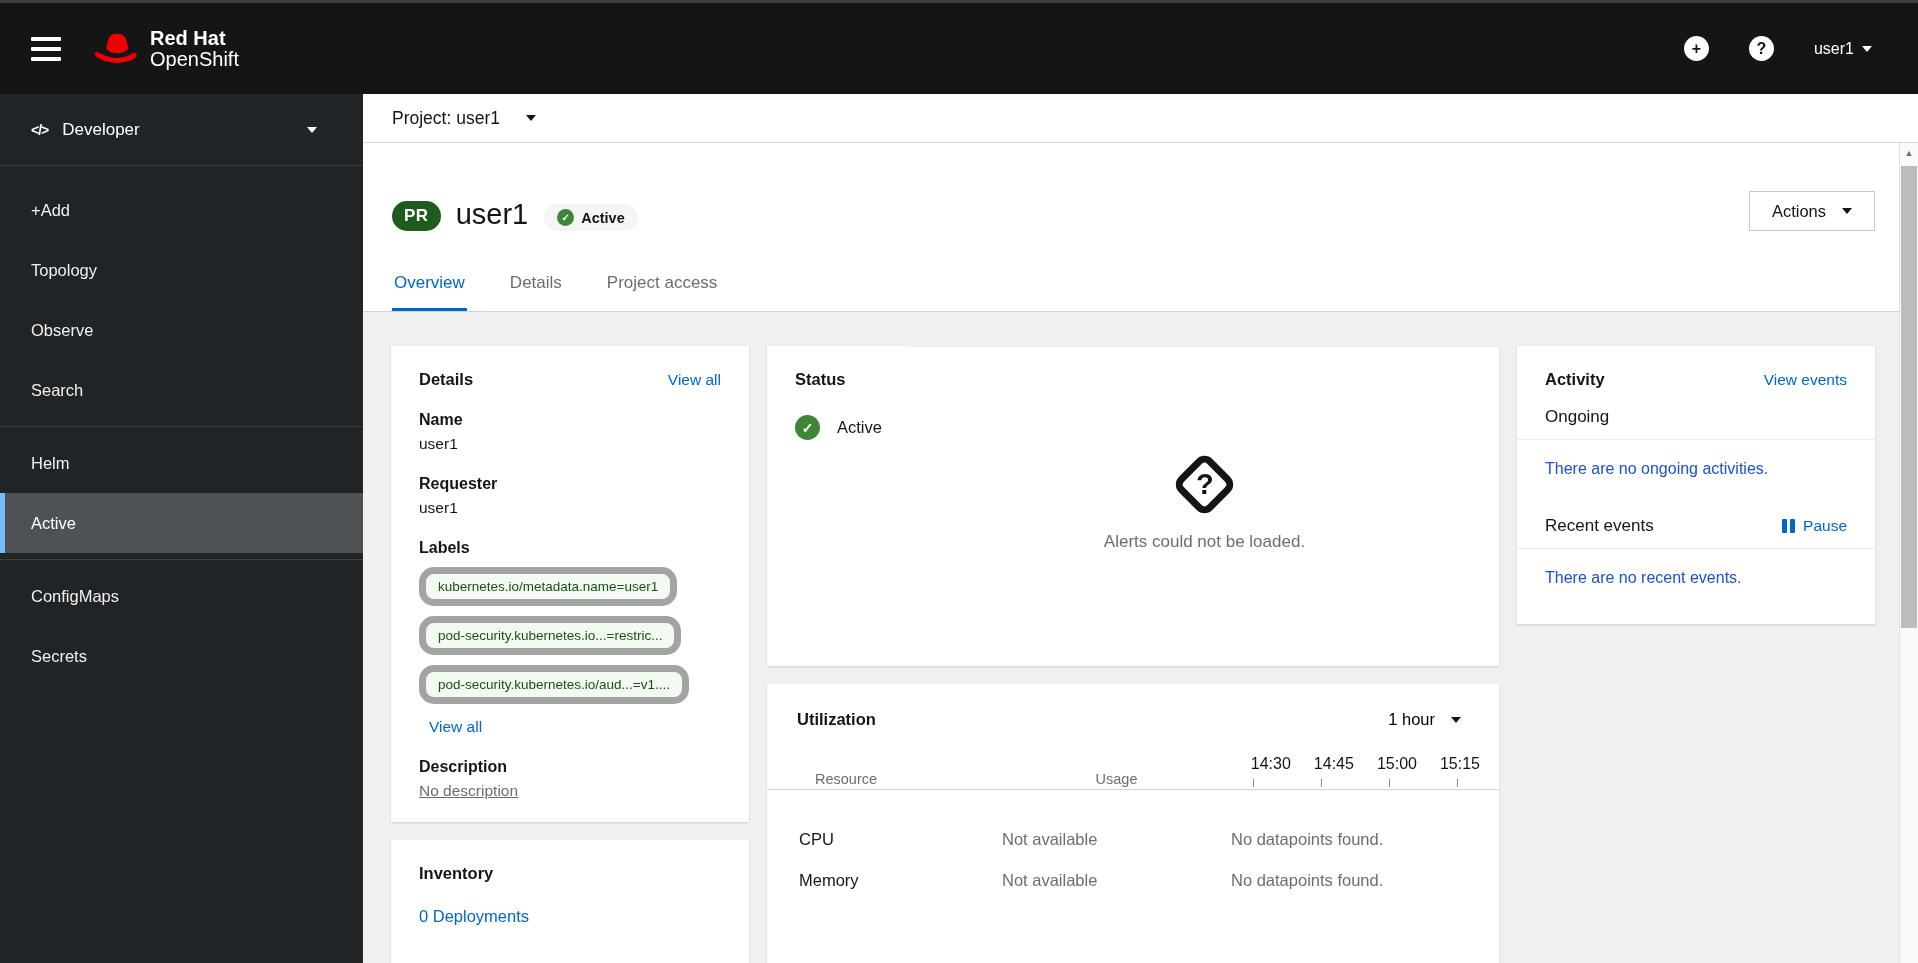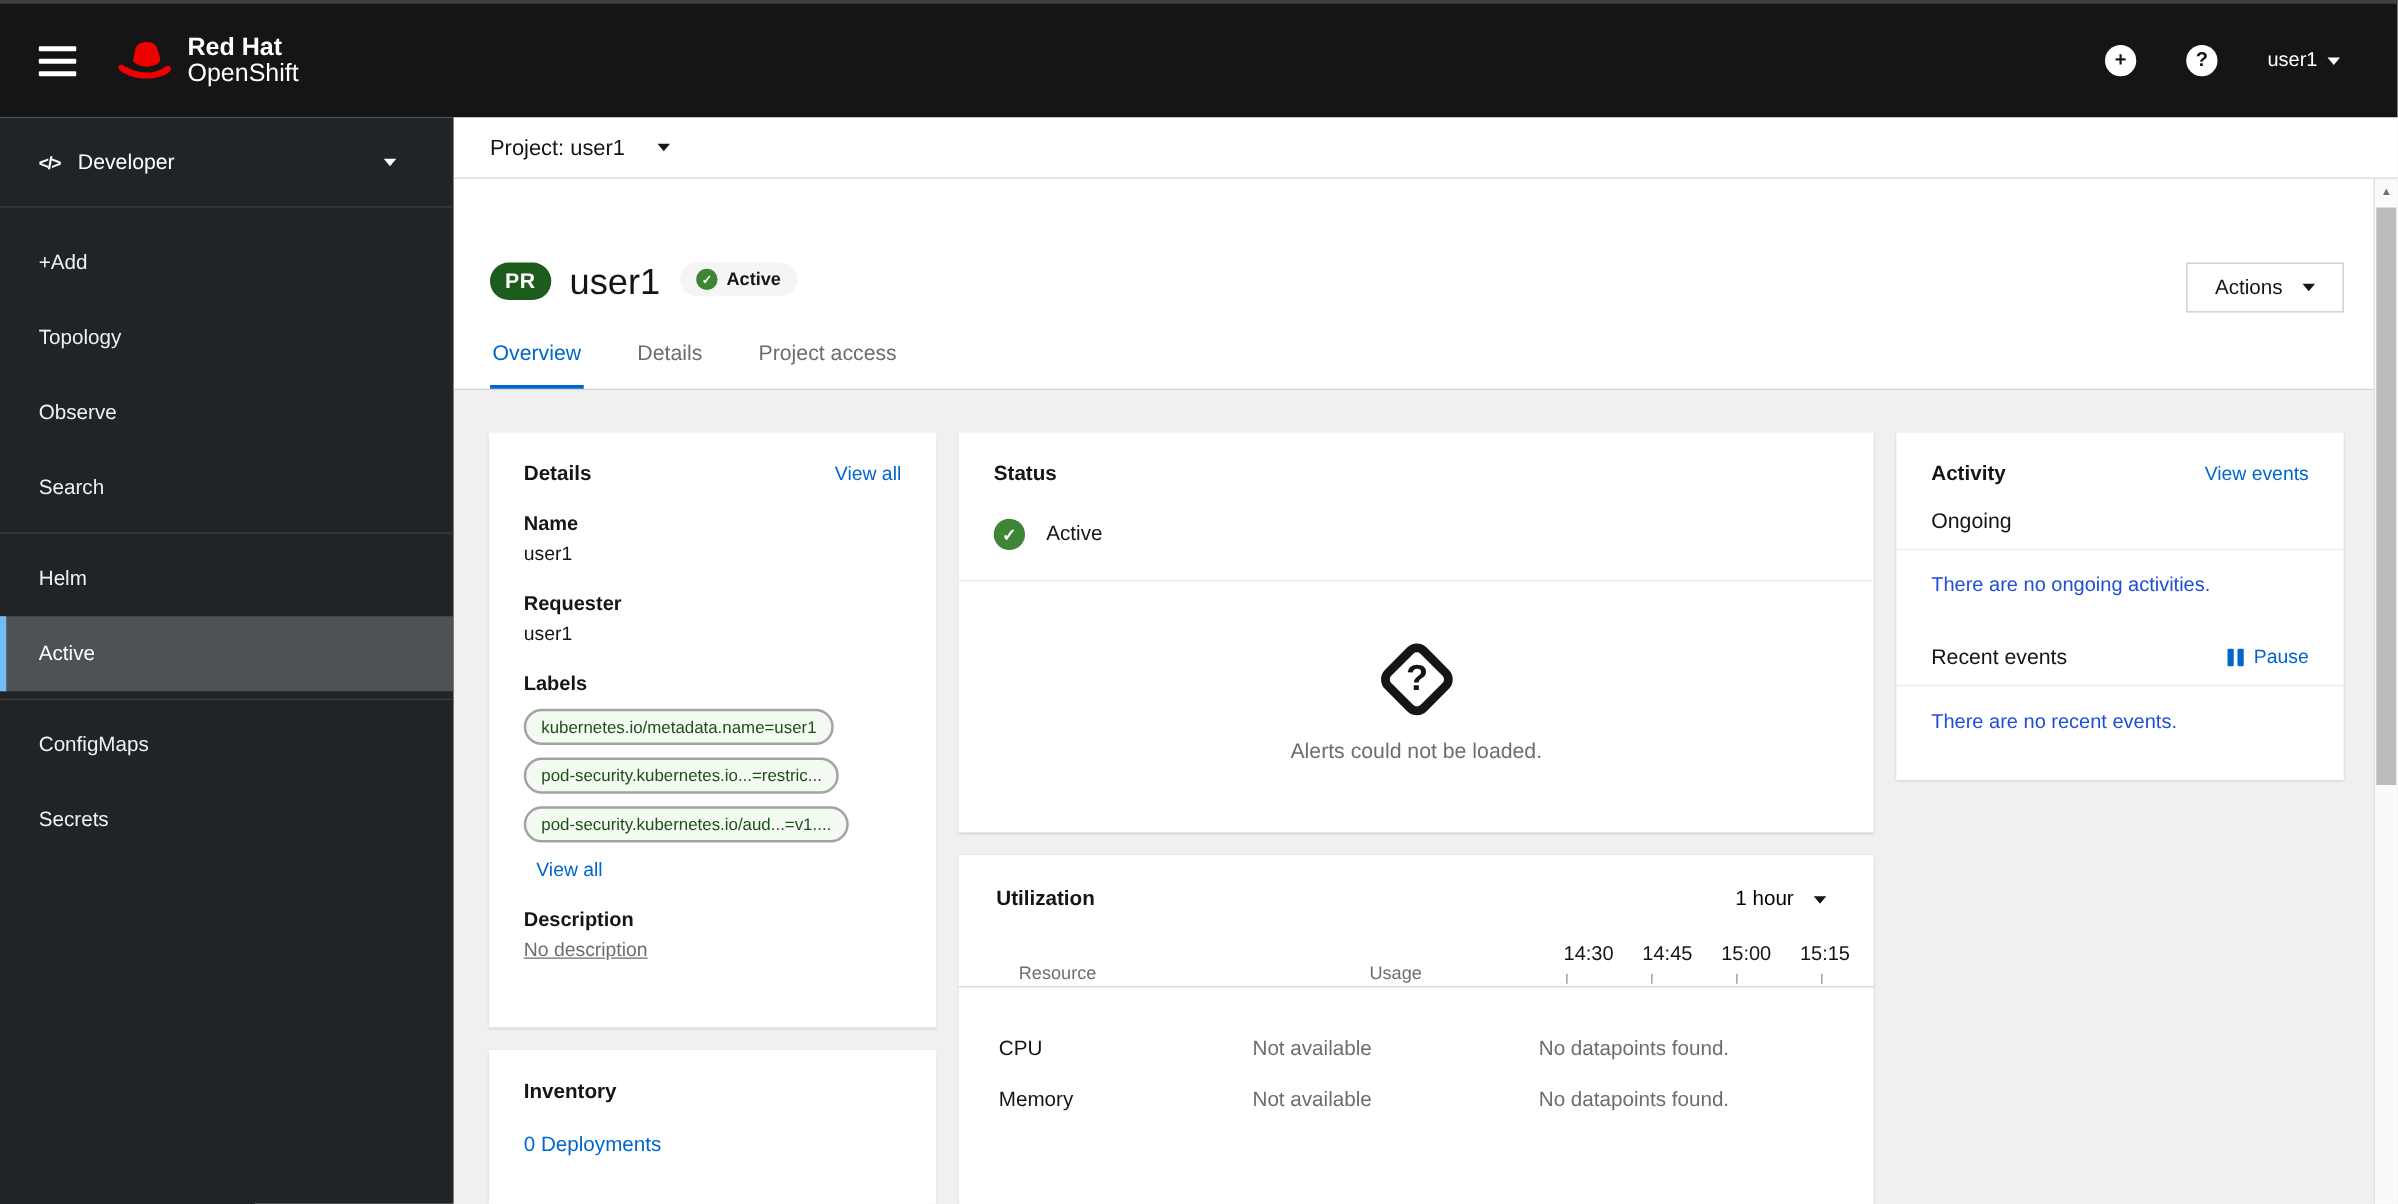--- a/index.html
+++ b/index.html
@@ -42,21 +42,21 @@
   .main { position:absolute; left:363px; top:94px; width:1555px; height:869px; }
   .breadcrumb-bar { height:49px; background:#fff; border-bottom:1px solid #d2d2d2;
     display:flex; align-items:center; padding-left:29px; }
   .project-selector { display:flex; align-items:center; gap:26px; background:none; border:none;
     font-size:17.5px; color:#151515; cursor:pointer; font-family:inherit; }
 
   .scrollpane { position:absolute; left:0; top:49px; width:1536px; height:820px; overflow:hidden;
     background:#f0f0f0; }
   .page-header { height:169px; background:#fff; border-bottom:1px solid #d2d2d2;
     display:flex; flex-direction:column; padding:0 24px 0 29px; }
-  .title-row { display:flex; align-items:flex-start; margin-top:67px; }
+  .title-row { display:flex; align-items:flex-end; margin-top:48px; }
   .pr-badge { background:#1e5c1e; color:#fff; font-weight:700; font-size:17px;
     border-radius:16px; padding:5px 12px; letter-spacing:.5px; }
   .page-title { font-size:29px; font-weight:500; margin-left:15px; }
   .active-badge { display:flex; align-items:center; gap:7px; background:#f5f5f5;
     border-radius:15px; padding:5px 13px; font-size:14.5px; font-weight:700; margin-left:16px; }
   .check-circle { border-radius:50%; background:#3e8635; color:#fff; display:inline-flex;
     align-items:center; justify-content:center; font-weight:700; }
   .check-sm { width:17px; height:17px; font-size:10px; }
   .check-lg { width:25px; height:25px; font-size:14px; }
   .actions-btn { margin-left:auto; width:126px; height:40px; background:#fff;
@@ -75,25 +75,25 @@
   .card { background:#fff; box-shadow:0 1px 2px rgba(3,3,3,.14); padding:24px 28px; }
   .card h2 { font-size:16.5px; font-weight:700; }
   .card-head { display:flex; align-items:baseline; justify-content:space-between; }
   a.link { color:#0066cc; text-decoration:none; font-size:15.5px; cursor:pointer; }
   .muted { color:#6a6e73;text-decoration:underline; }
 
   .details-card { height:476px; }
   .dl-label { font-weight:700; font-size:16px; margin-top:22px; }
   .dl-value { font-size:15.5px; margin-top:6px; }
   .pill { display:block; width:fit-content; max-width:100%; background:#f3faf2;
-    border:2px solid #a3a3a3; border-radius:15px; color:#1e4f18; font-size:13.5px;
+    border:7px solid #a3a3a3; border-radius:15px; color:#1e4f18; font-size:13.5px;
     padding:5px 12px; margin-top:10px; white-space:nowrap; overflow:hidden; }
   .labels-viewall { display:inline-block; margin:14px 0 0 10px; }
 
-  .status-card { height:320px; padding:0; display:flex; flex-direction:column; }
+  .status-card { height:320px; padding:0; display:flex; flex-direction:row; }
   .status-top { padding:24px 28px 0 28px; }
   .status-active { display:flex; align-items:center; gap:17px; font-size:16.5px; margin:26px 0 24px 0; }
   .status-alerts { border-top:1px solid #ebebeb; flex:1; display:flex; flex-direction:column;
     align-items:center; justify-content:center; gap:24px; }
   .unknown-icon { width:47px; height:47px; border:7px solid #151515; border-radius:11px;
     transform:rotate(45deg); display:flex; align-items:center; justify-content:center; }
   .unknown-icon span { transform:rotate(-45deg); font-weight:700; font-size:29px; color:#151515; }
   .alerts-msg { font-size:17px; color:#6a6e73; }
 
   .activity-card { height:278px; padding:0; }

